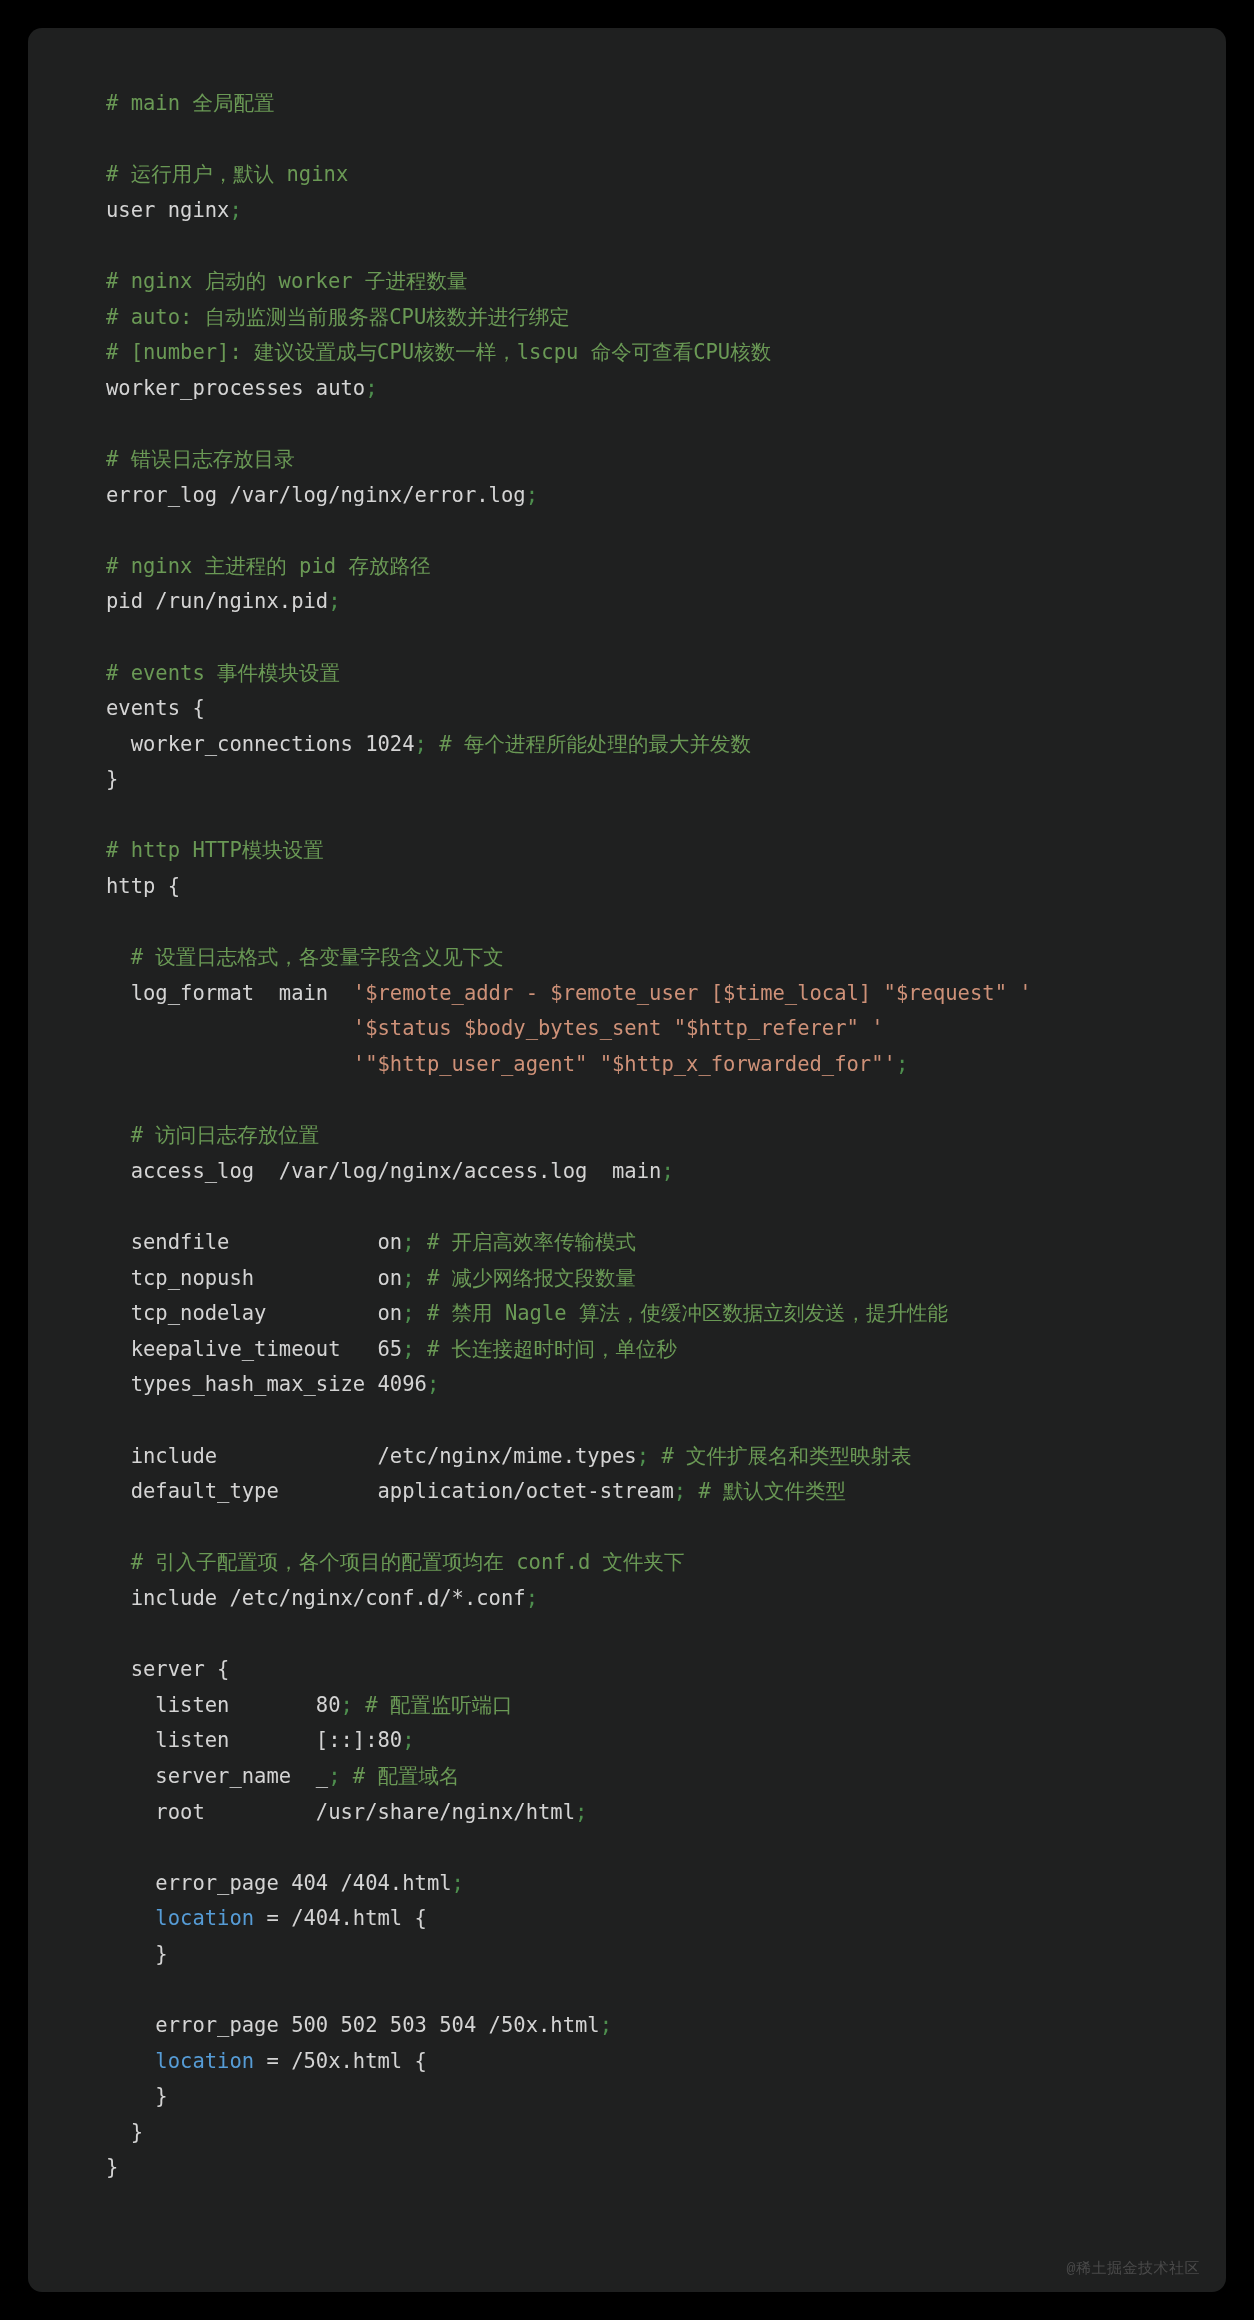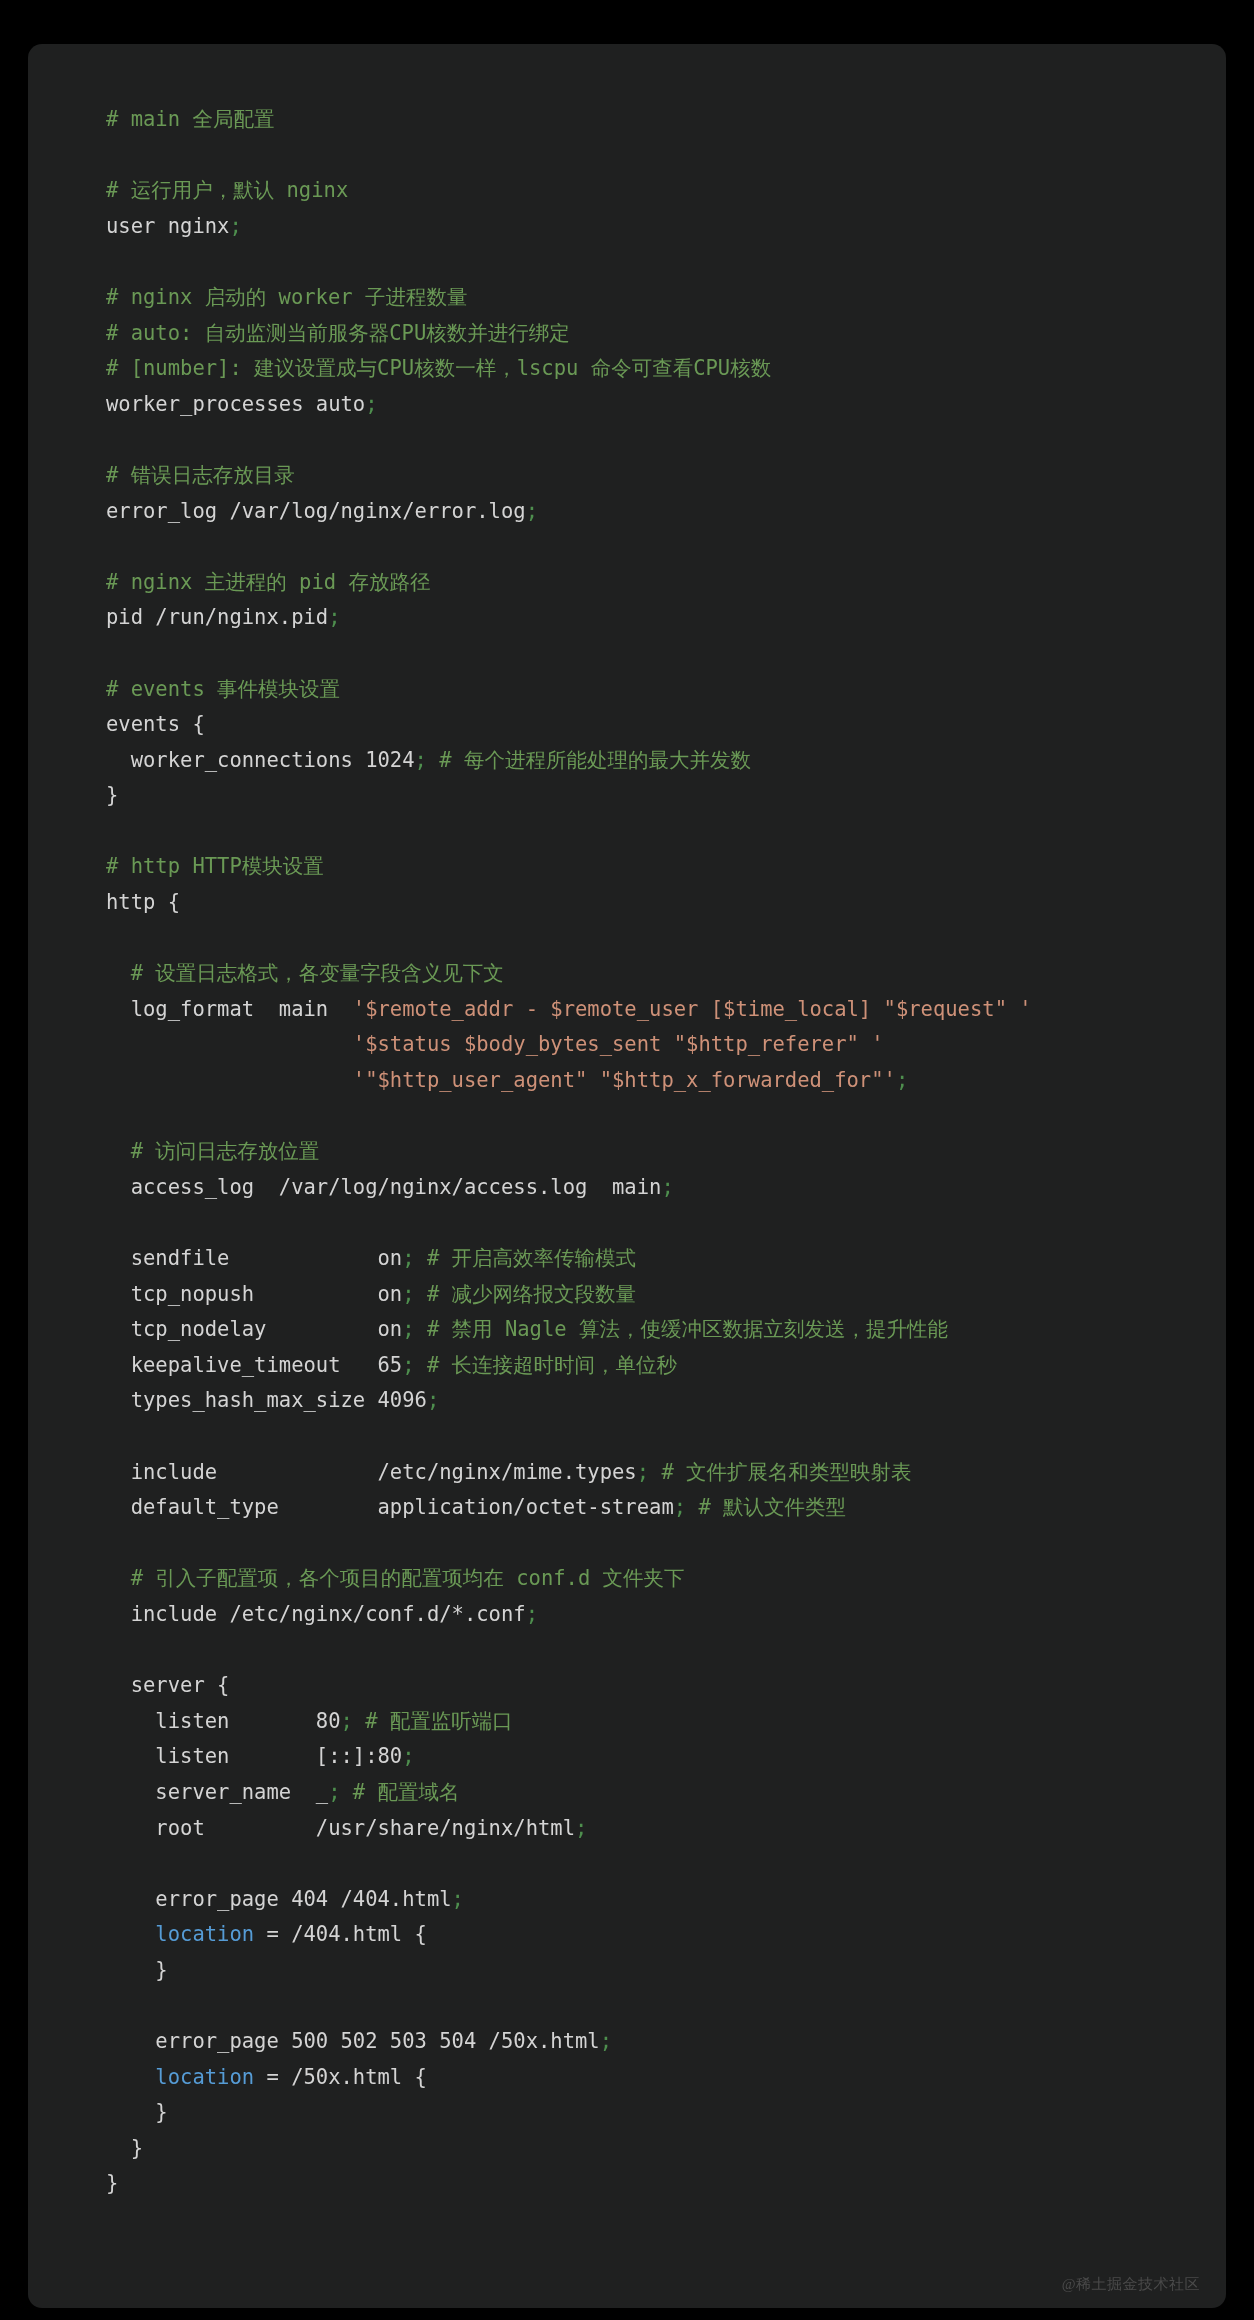--- a/index.html
+++ b/index.html
@@ -23,21 +23,20 @@
   }
   #code-card {
     position: relative;
     width: 1198px;
     height: 2264px;
     background: #1f2020;
     border-radius: 14px;
     box-sizing: border-box;
     padding: 58px 0 34px 0;
     overflow: hidden;
-    margin-top: 16px;
   }
   pre#code {
     margin: 0;
     padding: 0 0 0 78px;
     font-family: "DejaVu Sans Mono", "Liberation Mono", monospace;
     font-size: 20.5px;
     line-height: 35.6px;
     color: #d4d4d4;
     white-space: pre;
     letter-spacing: 0px;
@@ -45,21 +44,21 @@
   }
   .cm { color: #6a9955; }        
   .pl { color: #d4d4d4; }        
   .st { color: #ce9178; }        
   .kw { color: #569cd6; }        
   .sc { color: #4e8f4e; }        
   .watermark {
     position: absolute;
     right: 26px;
     bottom: 14px;
-    font-family: Liberation Serif, serif;
+    font-family: Liberation Mono, monospace;
     font-size: 15px;
     color: #4a4a4a;
     letter-spacing: 0.5px;
     user-select: none;
   }
 </style>
 </head>
 <body>
 
 <div id="page">

